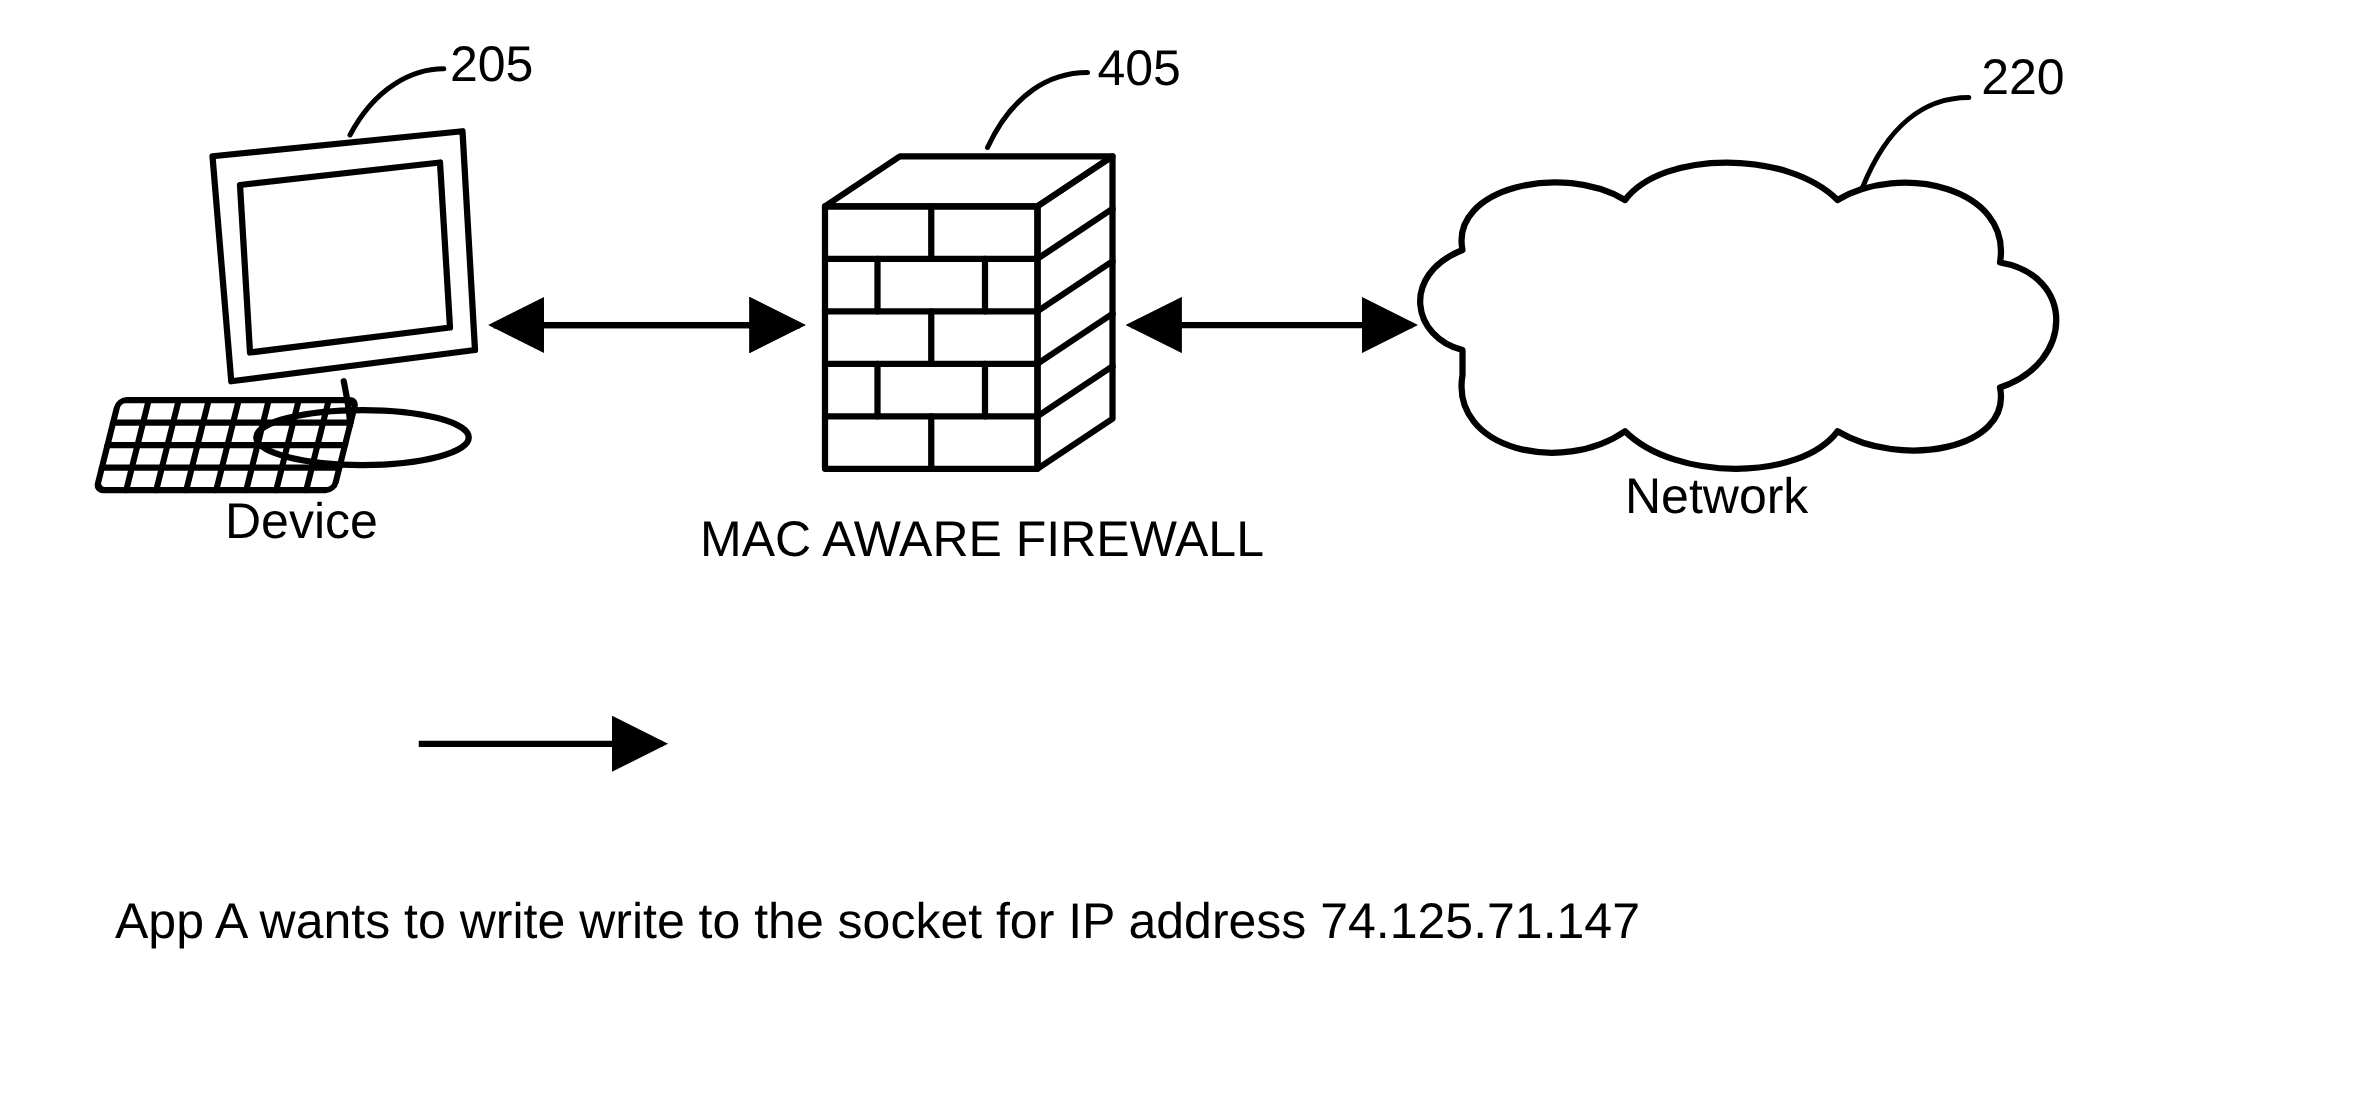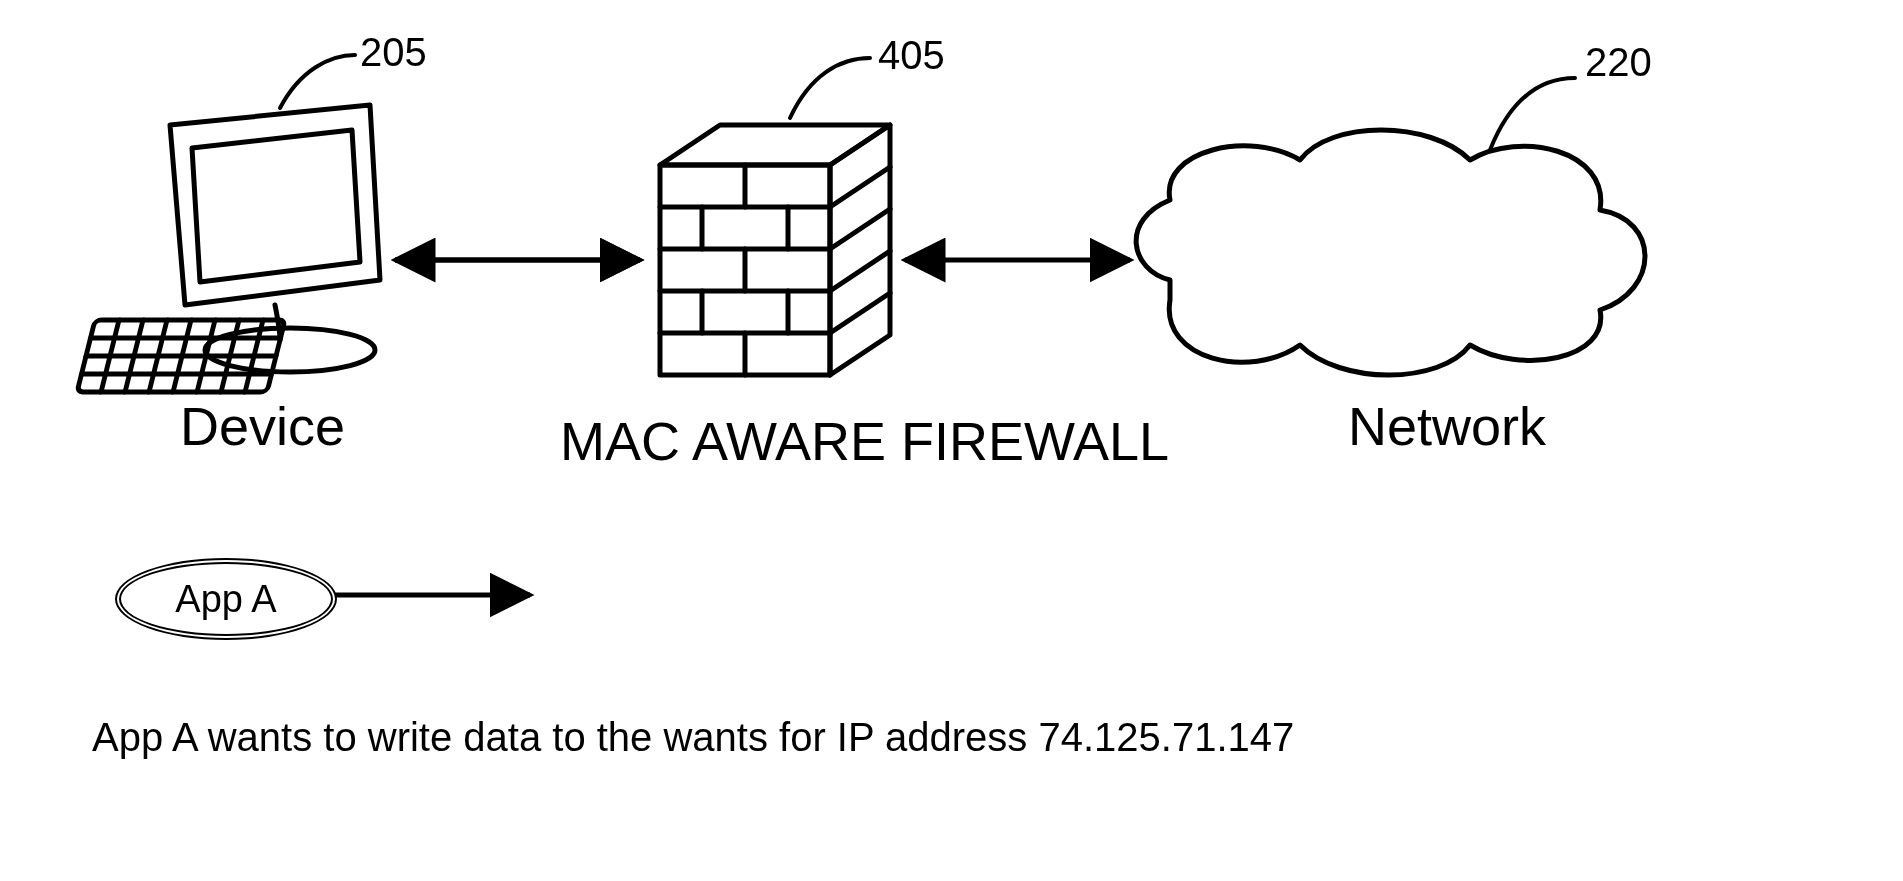--- a/index.html
+++ b/index.html
@@ -18,21 +18,21 @@
   }
   svg.canvas {
     position: absolute;
     left: 0;
     top: 0;
     width: 1903px;
     height: 881px;
   }
   .label {
     position: absolute;
-    font-size: 54px;
+    font-size: 40px;
     white-space: nowrap;
   }
   .ref {
     position: absolute;
     font-size: 40px;
     white-space: nowrap;
   }
   .caption {
     position: absolute;
     font-size: 40px;
@@ -141,21 +141,18 @@
 
     <line x1="335" y1="595" x2="530" y2="595" stroke="#000" stroke-width="5" marker-end="url(#arrowR)"></line>
   </svg>
 
   <div class="ref" style="left:360px; top:30px;">205</div>
   <div class="ref" style="left:878px; top:33px;">405</div>
   <div class="ref" style="left:1585px; top:40px;">220</div>
 
   <div class="label" style="left:180px; top:395px;">Device</div>
   <div class="label" style="left:520px; top:410px;margin-left:40px;">MAC AWARE FIREWALL</div>
-  <div class="label" style="left:1300px; top:395px;margin-left:48px;">Network</div>
+  <div class="label" style="left:1300px; top:375px;">Network</div>
 
-  <div class="badge" style="left:115px; top:558px; width:210px; height:70px;">
-    <span class="badge-inner">App  A</span>
-  </div>
 
-  <div class="caption" style="left:92px; top:715px;">App A wants to write data to the wants for IP address 74.125.71.147</div>
+  <div class="caption" style="left:92px; top:715px;">App A wants to write write to the socket for IP address 74.125.71.147</div>
 
 </div>
 
 </body></html>

